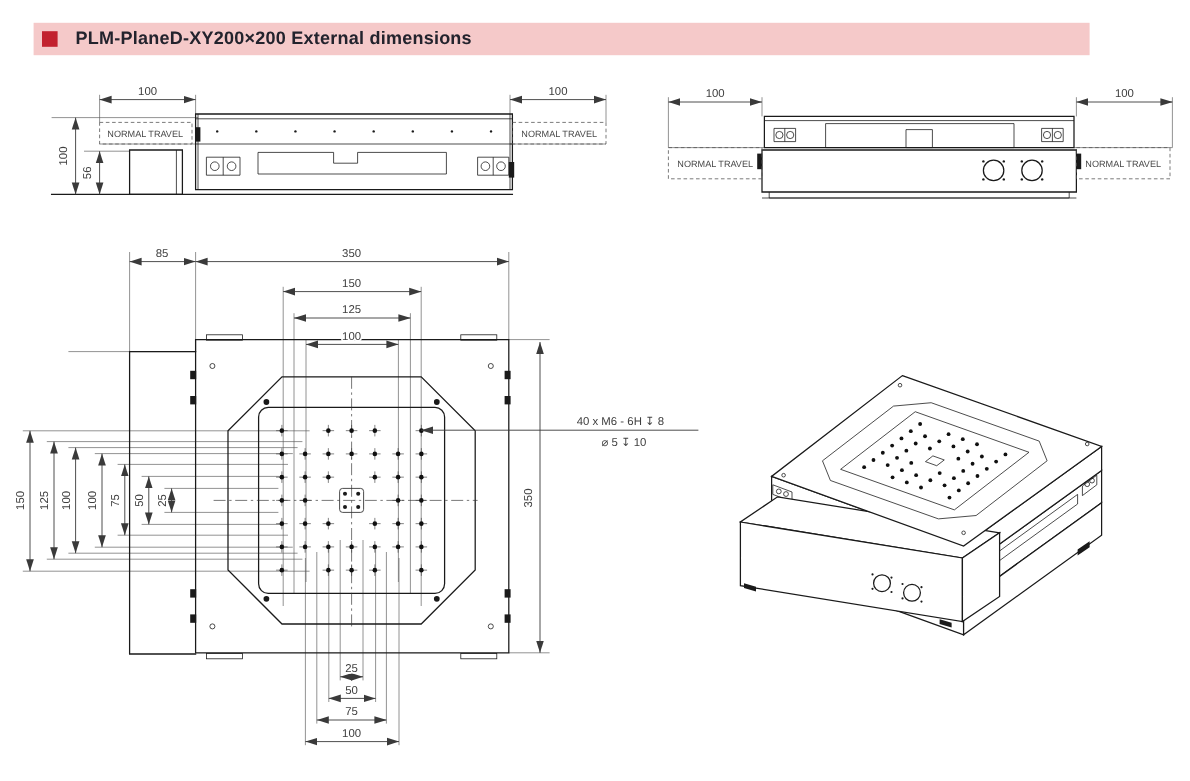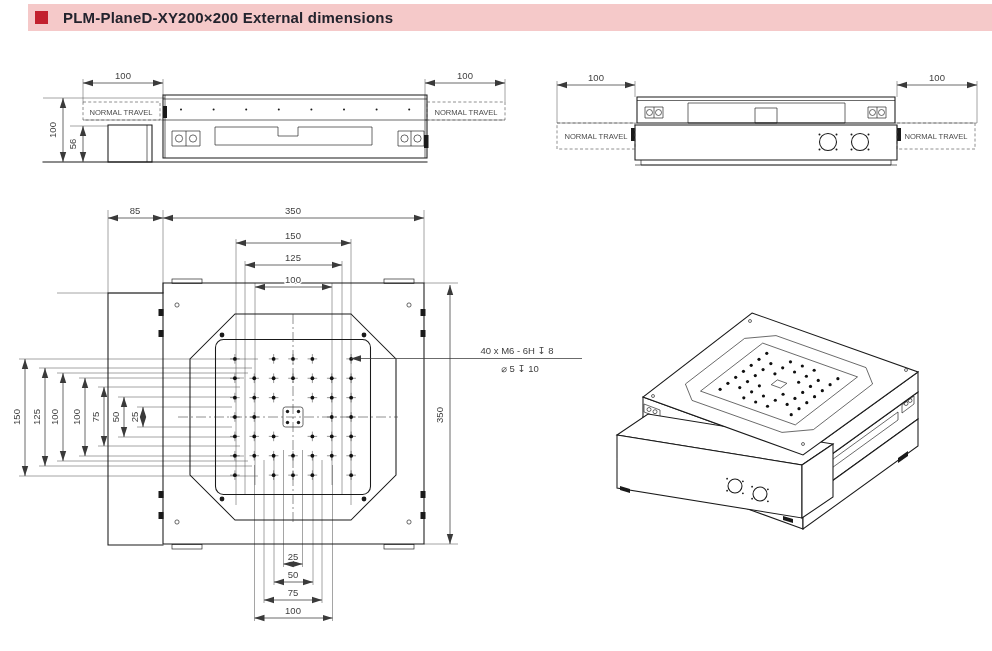--- a/index.html
+++ b/index.html
@@ -1,18 +1,18 @@
 <!DOCTYPE html>
 <html><head>
 <meta charset="utf-8">
 <style>
   html,body{margin:0;padding:0;background:#fff;}
   .page{position:relative;width:992px;height:651px;background:#ffffff;overflow:hidden;
         font-family:"Liberation Sans",sans-serif;}
-  .header-bar{position:absolute;left:28px;top:4px;width:964px;height:27px;
+  .header-bar{position:absolute;left:28px;top:19px;width:880px;height:27px;
               background:#f5c9c9;display:flex;align-items:center;}
   .accent-square{width:13px;height:13px;margin-left:7px;background:#c2212e;}
   .title{margin-left:15px;font-size:15px;font-weight:bold;color:#23232d;letter-spacing:.2px;}
   .vw{position:absolute;}
   #front-svg{left:0;top:65px;}
   #side-svg{left:545px;top:65px;}
   #plan-svg{left:0;top:195px;}
   #iso-svg{left:600px;top:280px;}
   
   .o{fill:none;stroke:#1a1a1a;stroke-width:1.05;stroke-linejoin:miter;stroke-linecap:square;}

